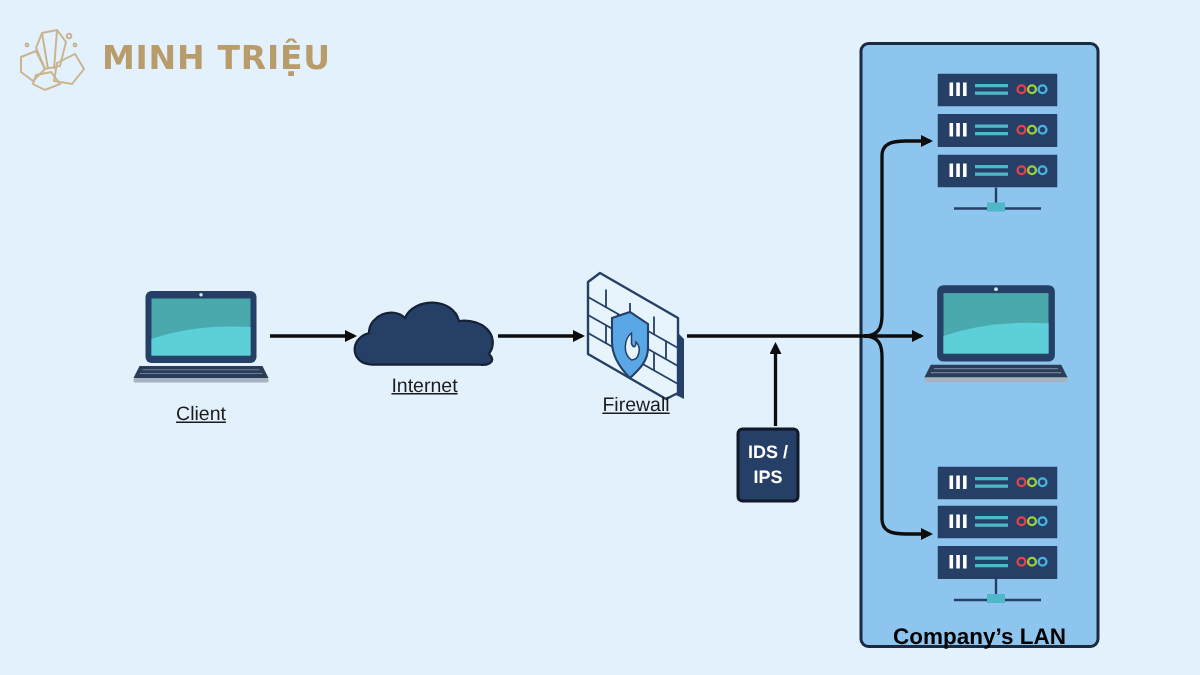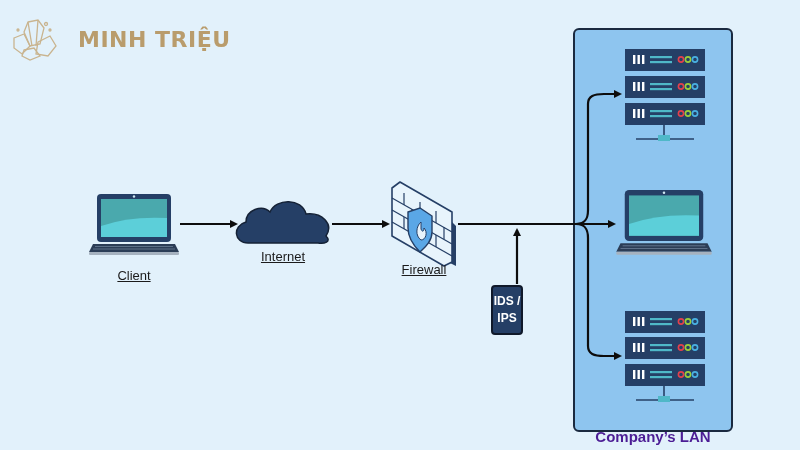--- a/index.html
+++ b/index.html
@@ -9,40 +9,40 @@
       font-family: "DejaVu Sans", sans-serif;
       position: relative;
     }
     .logo {
       position: absolute; left: 10px; top: 16px;
       display: flex; align-items: center;
     }
     .logo-text {
       font-family: "DejaVu Sans", sans-serif;
       font-weight: bold; font-size: 22px; color: #b99c6c;
-      margin-left: 20px; letter-spacing: 0.5px;
+      margin-left: 10px; letter-spacing: 0.5px;
     }
     .label {
       position: absolute; font-size: 13px; color: #1b1b1b;
       font-family: "Liberation Sans", sans-serif;
       transform: translateX(-50%); white-space: nowrap; text-decoration: underline;
     }
     .lan-box {
       position: absolute; left: 573px; top: 28px; width: 160px; height: 404px;
       background: #8ec5ef; border: 2px solid #1a2a40; border-radius: 6px;
       box-sizing: border-box;
     }
     .lan-label {
-      position: absolute; left: 653px; top: 428px;
-      font-weight: bold; font-size: 15px; color: #4c1d95;
+      position: absolute; left: 653px; top: 416px;
+      font-weight: bold; font-size: 15px; color: #000000;
       font-family: "Liberation Sans", sans-serif;
       transform: translateX(-50%); white-space: nowrap;
     }
     .ids-box {
-      position: absolute; left: 491px; top: 285px; width: 32px; height: 50px;
+      position: absolute; left: 491px; top: 285px; width: 42px; height: 50px;
       background: #253f66; border: 2px solid #10192a; border-radius: 4px;
       box-sizing: border-box; color: #fff; font-weight: bold; font-size: 12px;
       font-family: "Liberation Sans", sans-serif;
       display: flex; flex-direction: column; align-items: center; justify-content: center;
       line-height: 17px;
     }
     svg.overlay { position: absolute; left: 0; top: 0; }
   </style>
 </head>
 <body>

